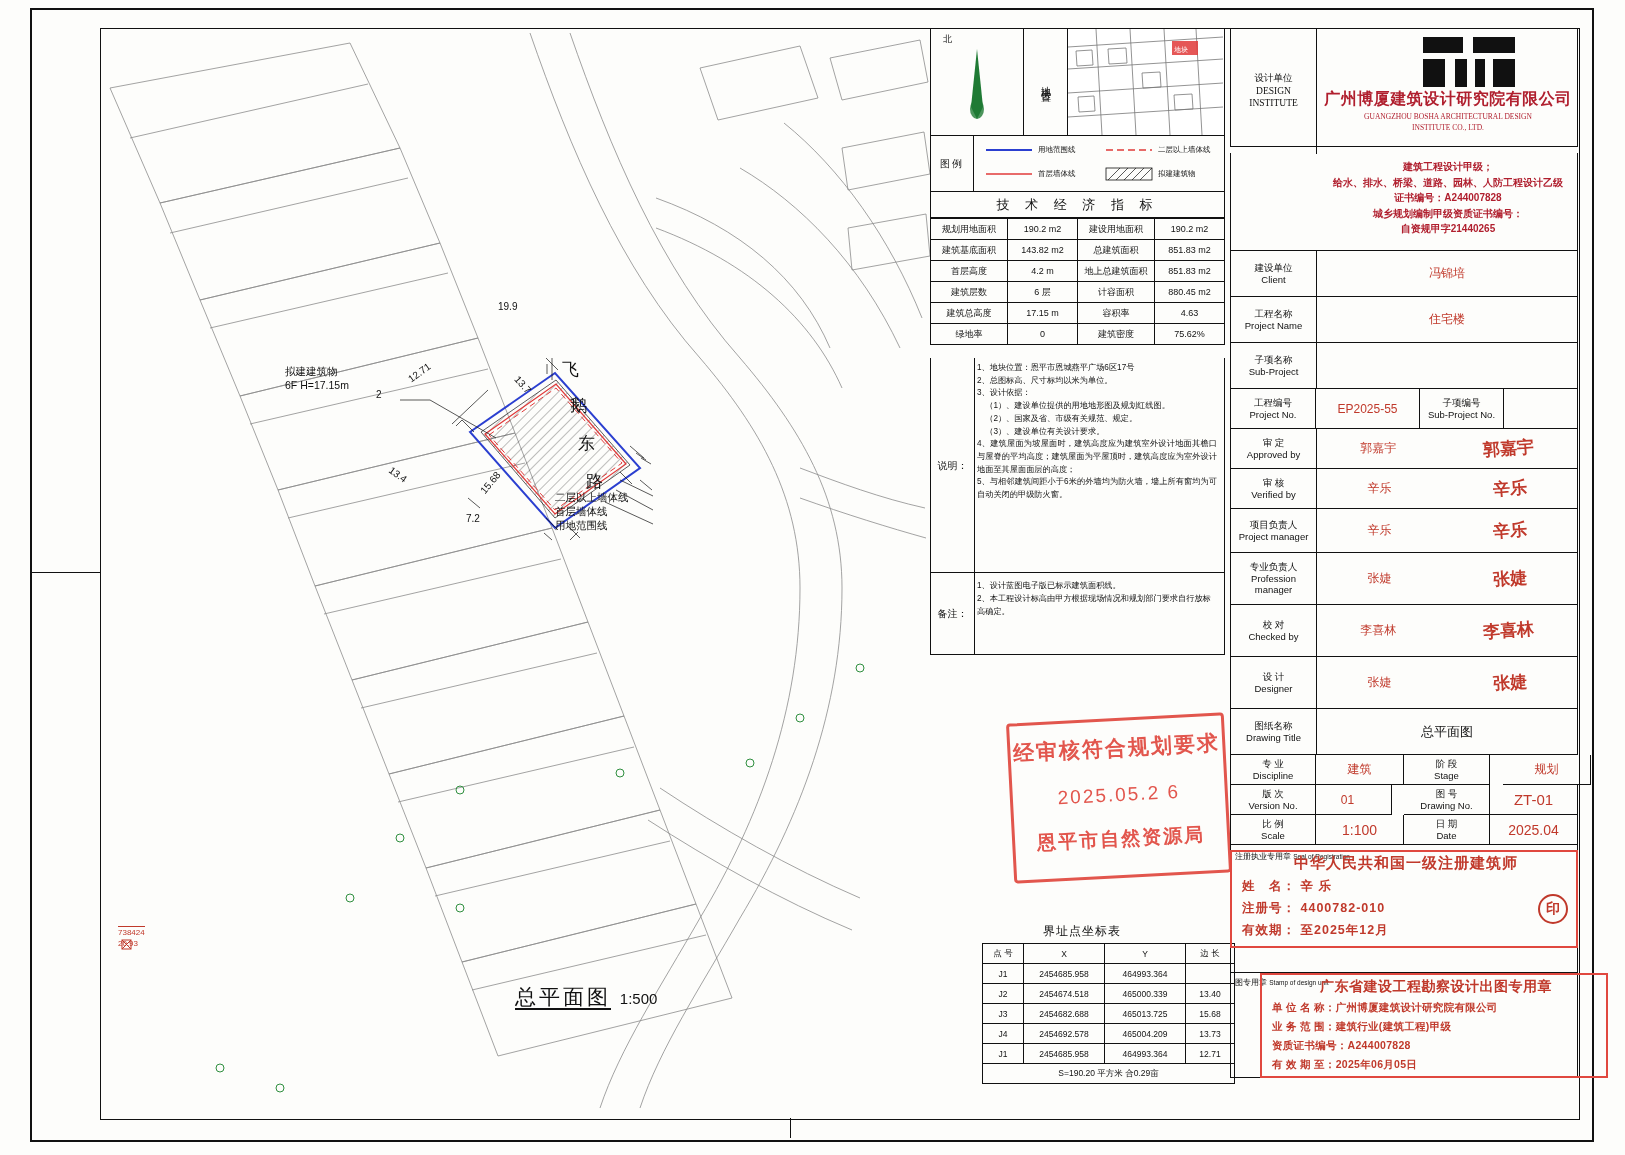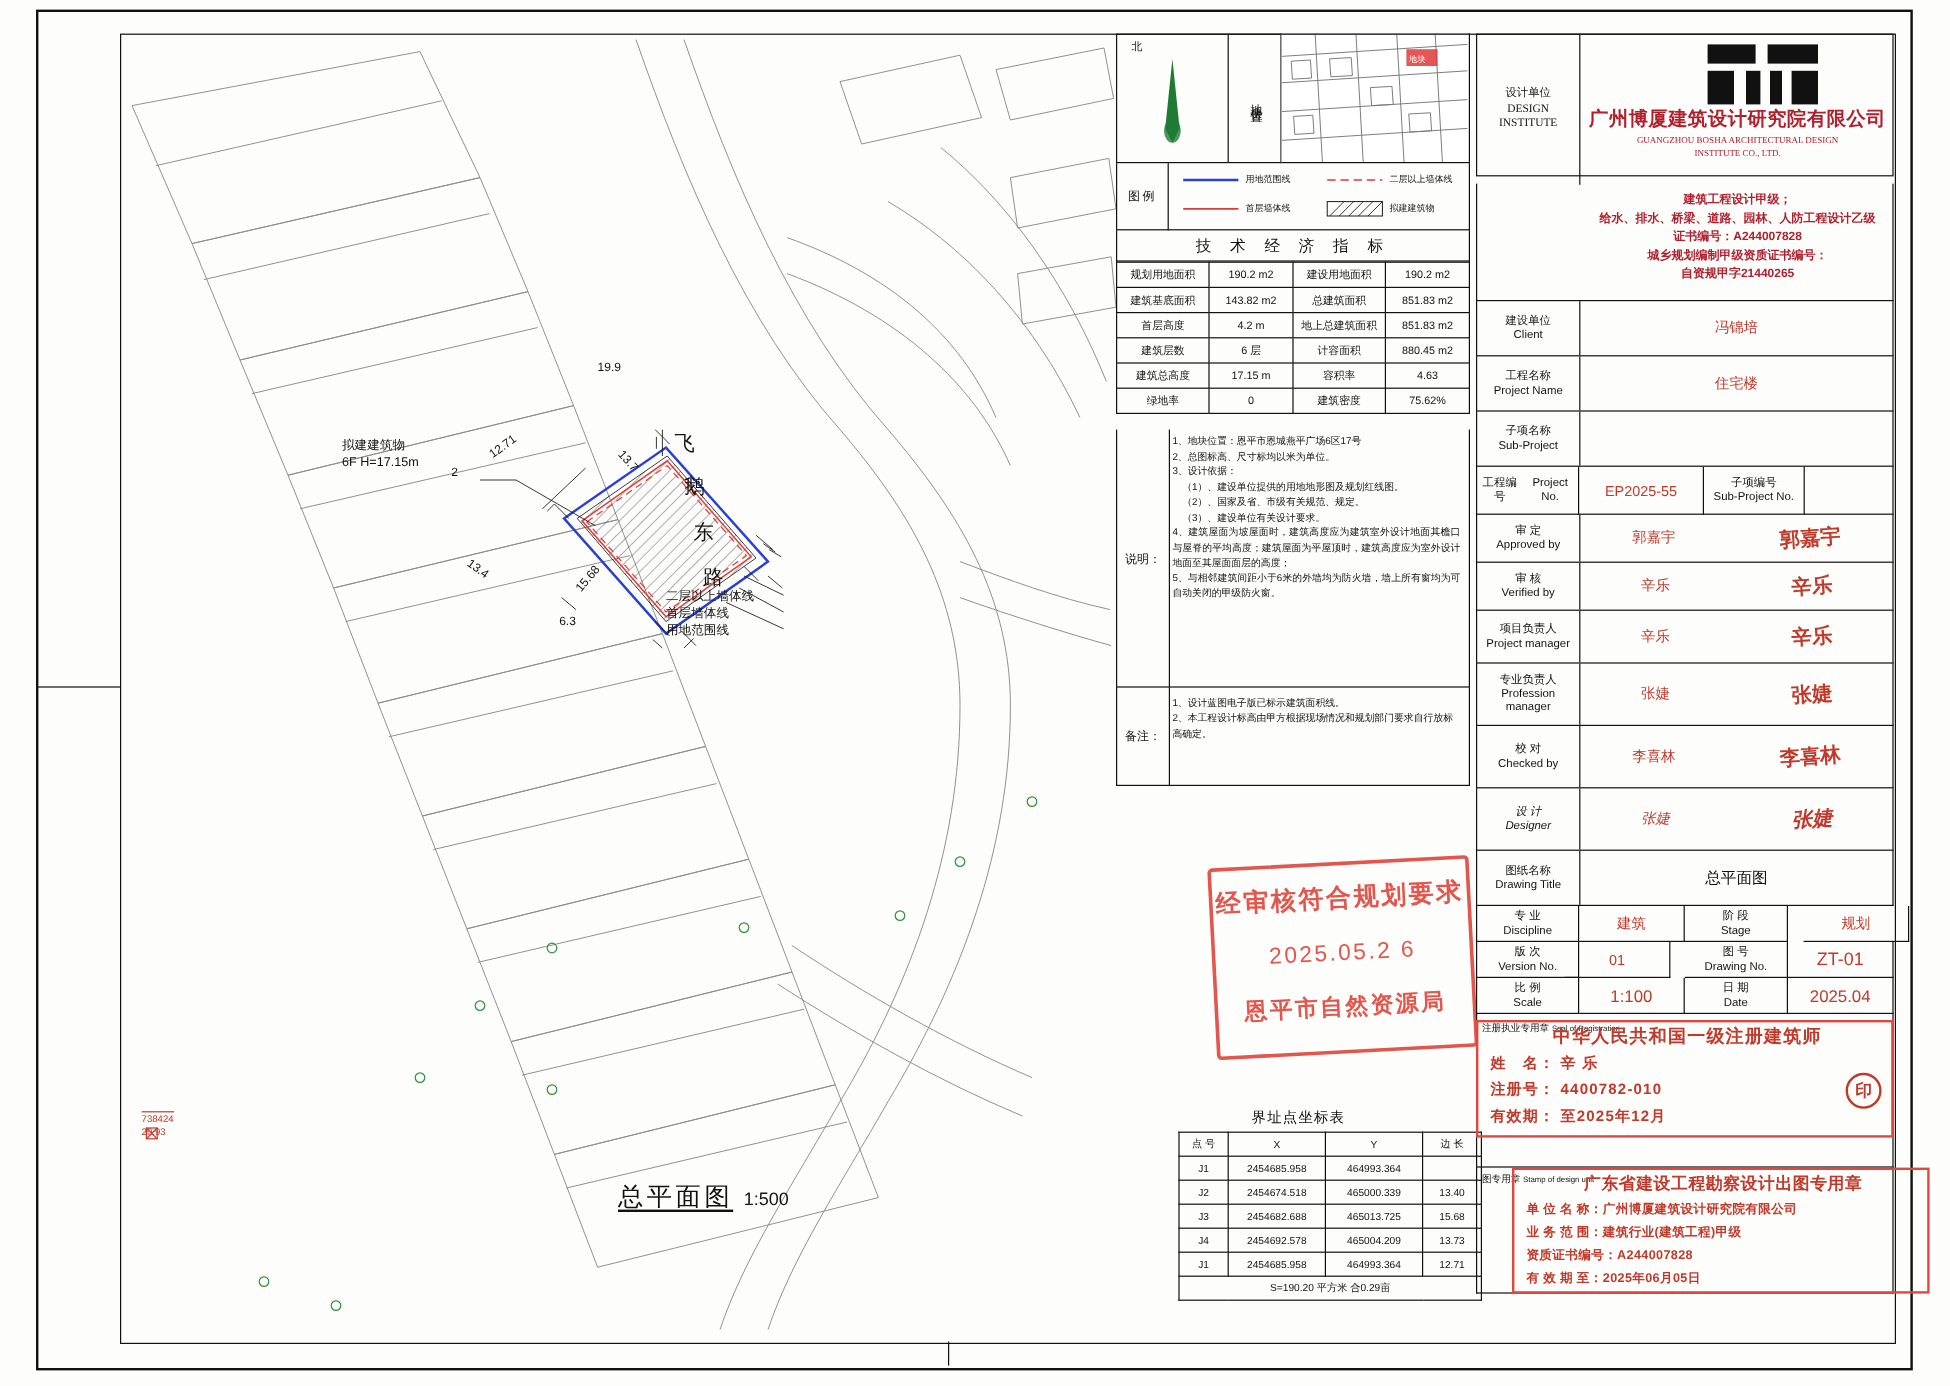--- a/index.html
+++ b/index.html
@@ -219,21 +219,21 @@
     <div class="road-label" style="left:470px;top:366px;">鹅</div>
     <div class="road-label" style="left:478px;top:404px;">东</div>
     <div class="road-label" style="left:486px;top:442px;">路</div>
 
     <div class="callout" style="left:398px;top:272px;font-size:10px;">19.9</div>
     <div class="callout" style="left:307px;top:338px;font-size:10px;transform:rotate(-36deg);">12.71</div>
     <div class="callout" style="left:413px;top:350px;font-size:10px;transform:rotate(48deg);">13.7</div>
     <div class="callout" style="left:276px;top:360px;font-size:10px;">2</div>
     <div class="callout" style="left:288px;top:440px;font-size:10px;transform:rotate(36deg);">13.4</div>
     <div class="callout" style="left:378px;top:448px;font-size:10px;transform:rotate(-50deg);">15.68</div>
-    <div class="callout" style="left:366px;top:484px;font-size:10px;">6.3</div>
+    <div class="callout" style="left:366px;top:484px;font-size:10px;">7.2</div>
     <div class="callout" style="left:18px;top:898px;font-size:8px;color:#c0392b;white-space:pre-line;border-top:1px solid #c0392b;padding-top:1px;">738424
 20.93</div>
 
     <div class="plan-title">
       <u>总平面图</u>
       <span class="sc">1:500</span>
     </div>
   </div>
 
   <div class="stamp" style="left:1010px;top:718px;">
@@ -448,21 +448,21 @@
       </div>
 
       <div class="kv" style="top:315px;height:46px;">
         <div class="k">
           <div class="lbl">子项名称</div>
           <div class="lbl en">Sub-Project</div>
         </div>
         <div class="v val"></div>
       </div>
 
-      <div class="cell" style="left:0;top:361px;width:86px;height:40px;border-top:0;display:flex;flex-direction:row;align-items:center;justify-content:center;">
+      <div class="cell" style="left:0;top:361px;width:86px;height:40px;border-top:0;display:flex;flex-direction:column;align-items:center;justify-content:center;">
         <div class="lbl">工程编号</div>
         <div class="lbl en">Project No.</div>
       </div>
       <div class="cell val" style="left:86px;top:361px;width:104px;height:40px;border-top:0;border-left:0;display:flex;align-items:center;justify-content:center;">EP2025-55</div>
       <div class="cell" style="left:190px;top:361px;width:84px;height:40px;border-top:0;border-left:0;display:flex;flex-direction:column;align-items:center;justify-content:center;">
         <div class="lbl">子项编号</div>
         <div class="lbl en">Sub-Project No.</div>
       </div>
       <div class="cell val" style="left:274px;top:361px;width:74px;height:40px;border-top:0;border-left:0;display:flex;align-items:center;justify-content:center;"></div>
 
@@ -510,21 +510,21 @@
       <div class="kv" style="top:577px;height:52px;">
         <div class="k">
           <div class="lbl">校 对</div>
           <div class="lbl en">Checked by</div>
         </div>
         <div class="v" style="justify-content:space-around;">
           <span class="val">李喜林</span>
           <span class="sig">李喜林</span>
         </div>
       </div>
-      <div class="kv" style="top:629px;height:52px;font-style:italic;">
+      <div class="kv" style="top:629px;height:52px;">
         <div class="k">
           <div class="lbl">设 计</div>
           <div class="lbl en">Designer</div>
         </div>
         <div class="v" style="justify-content:space-around;">
           <span class="val">张婕</span>
           <span class="sig">张婕</span>
         </div>
       </div>
 

